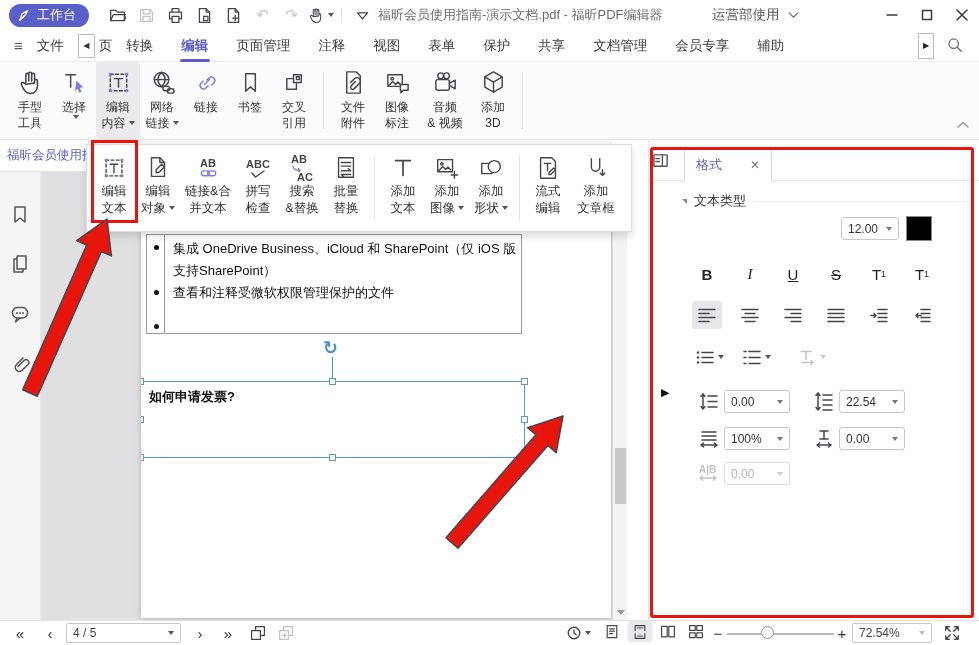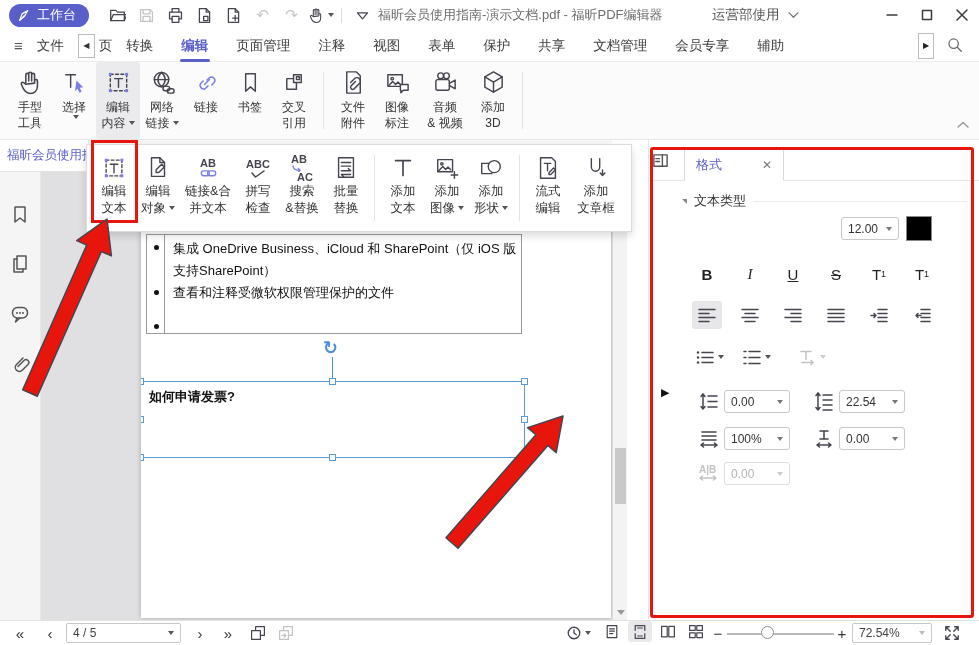--- a/index.html
+++ b/index.html
@@ -98,21 +98,21 @@
   .vthumb{ position:absolute; left:2px; top:276px; width:11px; height:56px; background:#c9c9c9; }
   .scr-up,.scr-dn{ position:absolute; left:3.5px; width:0; height:0; border-left:4px solid transparent; border-right:4px solid transparent; }
   .scr-up{ top:5px; border-bottom:5px solid #9a9a9a; }
   .scr-dn{ bottom:5px; border-top:5px solid #9a9a9a; }
 
   
   .fmt{ position:absolute; left:648px; top:140px; width:331px; height:480px; background:#fff; border-left:1px solid #e5e5e5; }
   .fmt-head{ position:absolute; left:0; top:0; right:0; height:41px; border-bottom:1px solid #e6e6e6; }
   .fmt-toggle{ position:absolute; left:3px; top:12px; }
   .fmt-toggle svg{ width:17px; height:17px; stroke:#555; }
-  .fmt-tab{ position:absolute; left:35px; top:8px; width:100px; height:33px; background:#fff; border:1px solid #d8d8d8; border-bottom:1px solid #fff;
+  .fmt-tab{ position:absolute; left:35px; top:8px; width:88px; height:33px; background:#fff; border:1px solid #d8d8d8; border-bottom:1px solid #fff;
             display:flex; align-items:center; justify-content:space-between; padding:0 11px; font-size:13px; color:#5a5fc9; }
   .fmt-tab .x{ color:#777; font-size:12px; }
   .fmt-handle{ position:absolute; left:12px; top:246px; font-size:11px; color:#111; }
   .sect{ position:absolute; left:33px; top:52px; right:12px; display:flex; align-items:center; gap:7px; font-size:13px; color:#333; }
   .sect .tri{ width:0; height:0; border-top:5px solid #888; border-left:5px solid transparent; }
   .sect .rule{ flex:1; height:1px; background:#ececec; }
   .combo{ position:absolute; height:23px; border:1px solid #c8c8c8; border-radius:3px; background:#fff;
           display:flex; align-items:center; justify-content:space-between; padding:0 6px; font-size:12px; color:#333; }
   .combo .dar{ border-top-color:#777; margin-left:4px; }
   .combo.dis{ color:#b5b5b5; border-color:#dedede; }

